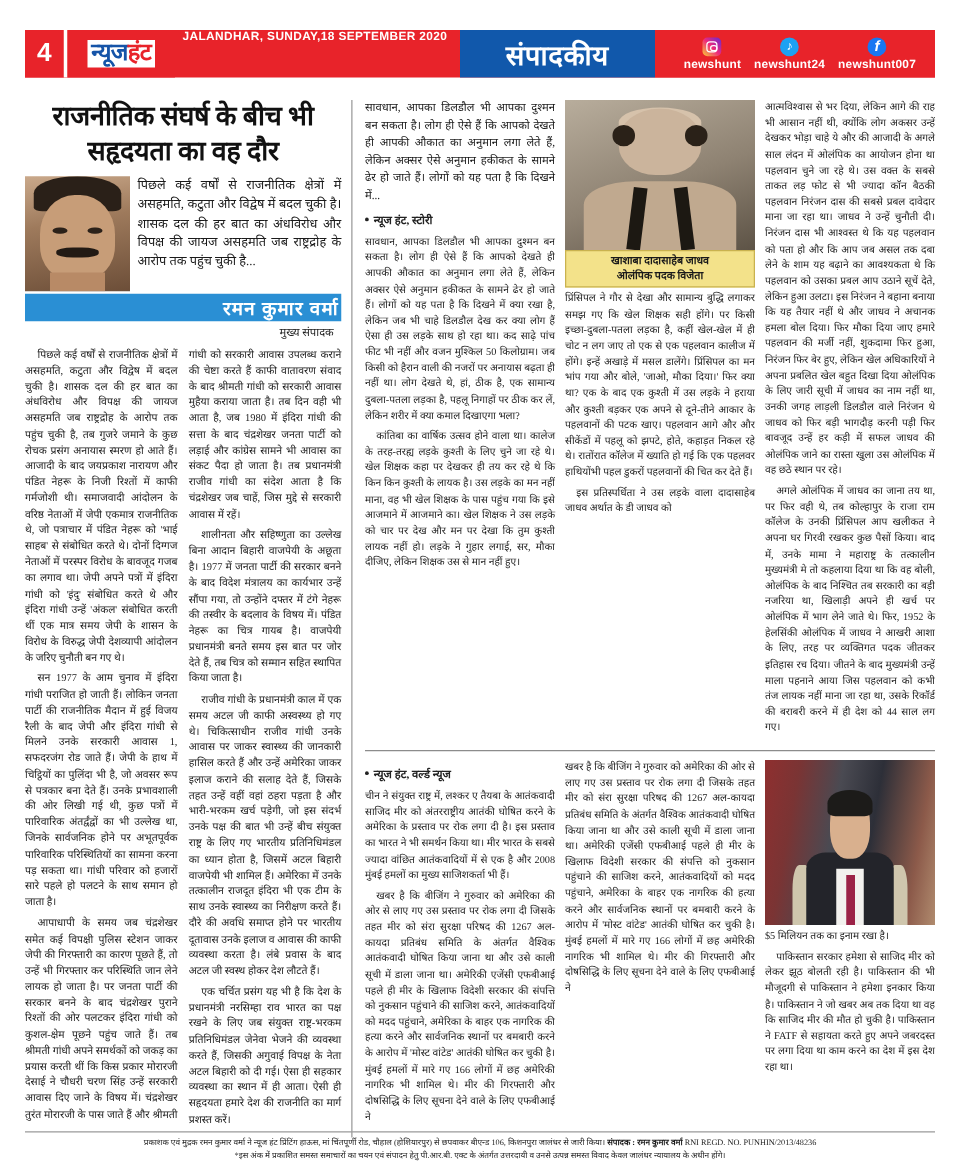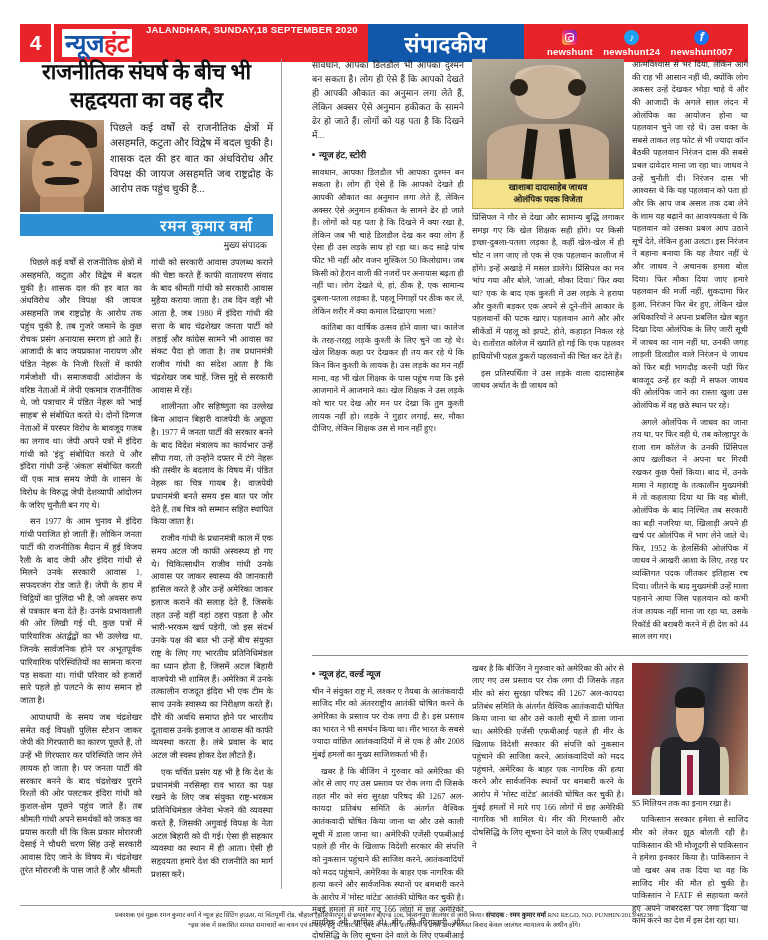--- a/index.html
+++ b/index.html
@@ -39,21 +39,21 @@
   .mh-logo {
     padding: 0 8px 0 8px;
     background: #e8232a;
     display: flex; align-items: center; justify-content: center;
     min-width: 86px;
   }
   .mh-logo-txt {
     color: #1554a8;
     font-family: "Liberation Sans", sans-serif;
     font-weight: bold;
-    font-size: 25px;
+    font-size: 19px;
     letter-spacing: -0.5px;
     background: #fff;
     padding: 1px 3px;
     line-height: 1.05;
   }
   .mh-logo-txt .hunt { color: #e8232a; }
   .mh-date {
     display: flex; flex-direction: row; justify-content: center;
     color: #fff;
     font-family: "Liberation Sans", sans-serif;
@@ -115,24 +115,23 @@
     content:"";
     position:absolute; left:2px; top:2px;
     width:3.5px;height:3.5px;border:1.2px solid #fff;border-radius:50%;
   }
   .ico-tw { background: #1da1f2; border-radius: 50%; }
   .ico-fb { background: #1877f2; border-radius: 50%; font-size: 12px; font-style: italic;}
 
   
   .content {
     position: absolute;
-    left: 20px; top: 59px;
+    left: 20px; top: 80px;
     width: 728px; height: 830px;
     display: flex;
-    gap: 20px;
   }
   .col-left {
     width: 262px;
     padding-right: 8px;
     border-right: 1px solid #9a9a9a;
   }
   .col-right {
     flex: 1;
     padding-left: 10px;
   }
@@ -170,21 +169,21 @@
     font-size: 10.2px;
     line-height: 1.5;
     text-align: justify;
     color: #1a1a1a;
     font-family: "Liberation Serif", serif;
   }
   .byline-bar {
     background: #2a8fd4;
     height: 22px;
     display: flex; align-items: center; justify-content: flex-end;
-    padding-right: 20px;
+    padding-right: 2px;
     margin-top: 2px;
   }
   .byline-name {
     color: #fff;
     font-weight: bold;
     font-size: 15px;
     letter-spacing: 1px;
     font-family: "Liberation Serif", serif;
   }
   .byline-role {

